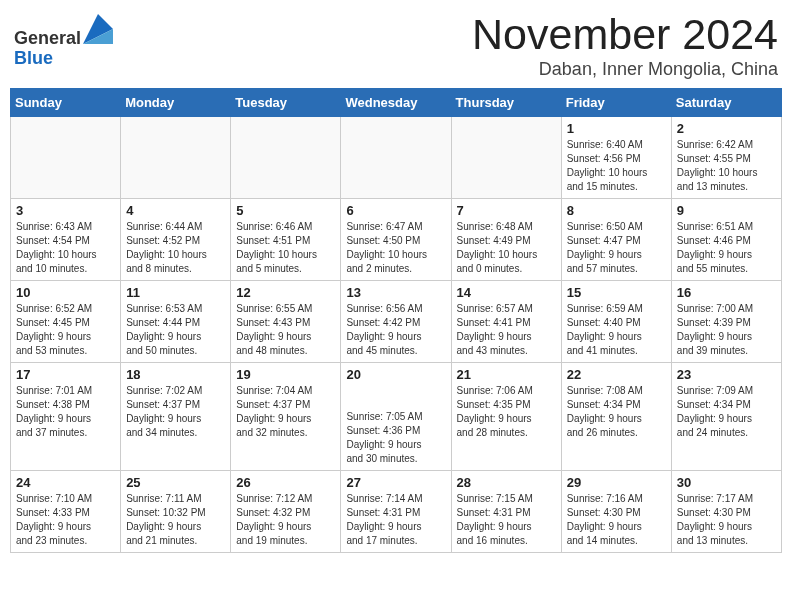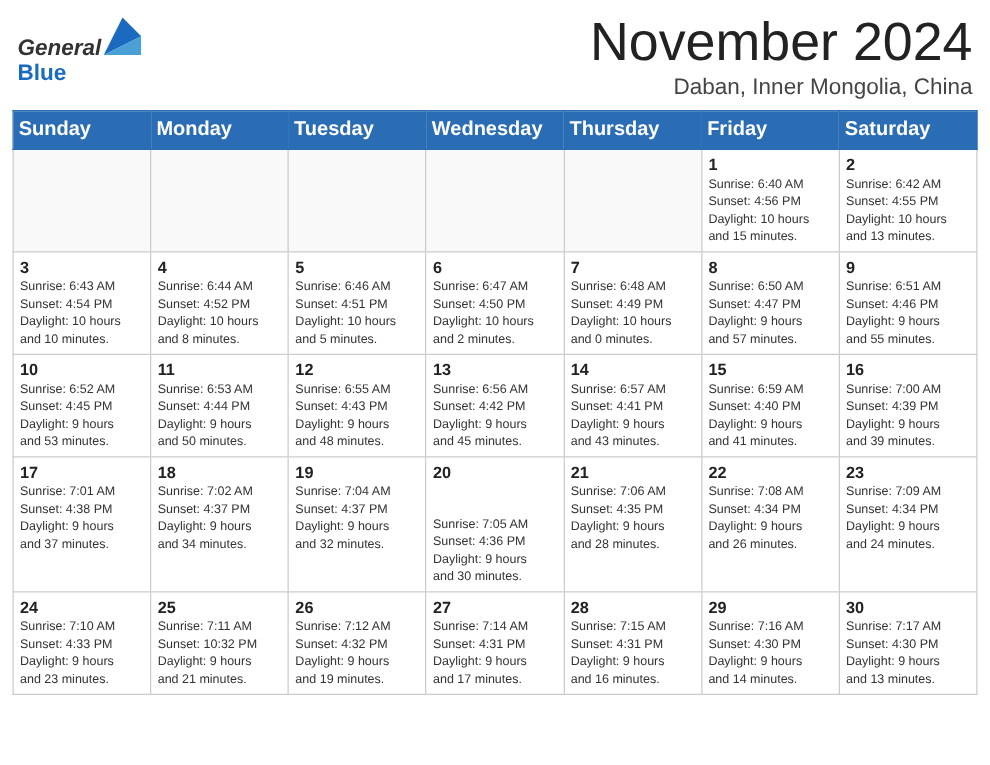--- a/index.html
+++ b/index.html
@@ -20,21 +20,21 @@
     .logo {
       display: flex;
       align-items: center;
       margin-top: 4px;
     }
     .logo-text {
       font-size: 18px;
       font-weight: bold;
       line-height: 1.1;
     }
-    .logo-general { color: #333; font-style: italic; }
+    .logo-general { color: #333; }
     .logo-blue { color: #1a6bbf; }
     .logo-icon {
       width: 30px;
       height: 30px;
       margin-left: 2px;
     }
     .title-block {
       text-align: right;
     }
     .month-title {
@@ -47,21 +47,21 @@
       color: #444;
     }
     .calendar {
       width: 100%;
       border-collapse: collapse;
       border: 1px solid #ccc;
     }
     .calendar th {
       background: #2a6db5;
       color: #fff;
-      font-size: 16px;
+      font-size: 13px;
       font-weight: bold;
       padding: 6px 4px;
       text-align: left;
       border: 1px solid #2a6db5;
     }
     .calendar td {
       width: calc(100% / 7);
       vertical-align: top;
       padding: 4px 5px;
       border: 1px solid #ccc;

